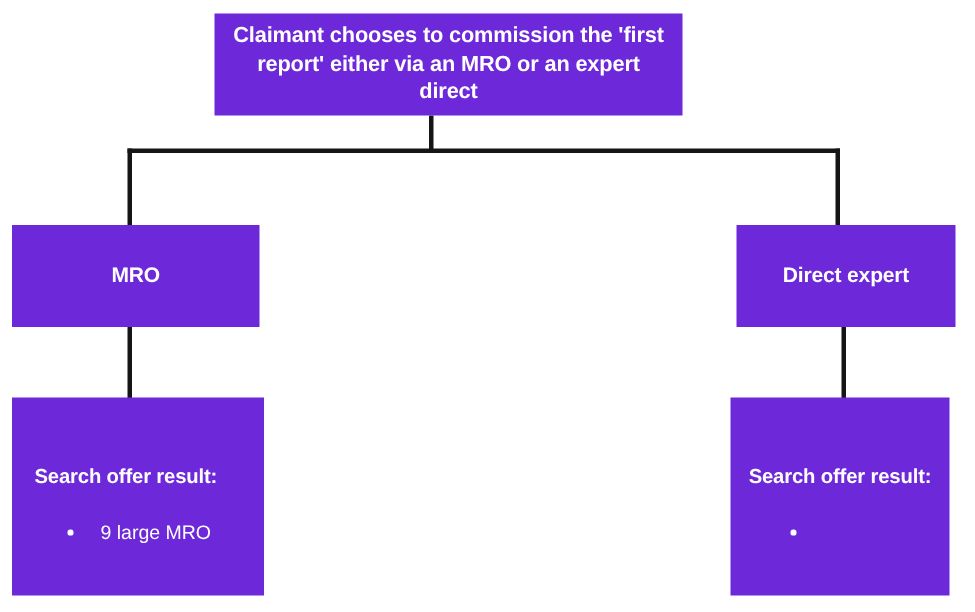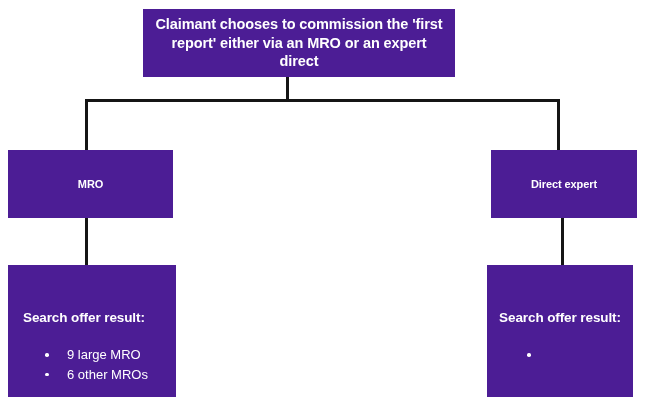--- a/index.html
+++ b/index.html
@@ -12,21 +12,21 @@
   }
   #canvas {
     position: relative;
     width: 650px;
     height: 408px;
     background: #ffffff;
     overflow: hidden;
   }
   .node {
     position: absolute;
-    background: #4c1d95;
+    background: #6d28d9;
     color: #ffffff;
     box-sizing: border-box;
     z-index: 2;
   }
   .node-title {
     font-weight: bold;
     line-height: 1.28;
     letter-spacing: -0.1px;
   }
 
@@ -62,21 +62,21 @@
     top: 150px;
     width: 146px;
     height: 68px;
     display: flex;
     align-items: center;
     justify-content: center;
     text-align: center;
   }
   #node-mro .node-title,
   #node-direct .node-title {
-    font-size: 11px;
+    font-size: 14px;
   }
 
   
   #node-mro-result {
     left: 8px;
     top: 265px;
     width: 168px;
     height: 132px;
     padding: 17px 10px 0 10px;
   }
@@ -160,24 +160,20 @@
     <span class="node-title">Direct expert</span>
   </div>
 
   <div class="node" id="node-mro-result">
     <div class="result-heading">Search offer result:</div>
     <ul class="bullet-list">
       <li>
         <span class="bullet-dot"></span>
         <span>9 large MRO</span>
       </li>
-      <li>
-        <span class="bullet-dot"></span>
-        <span>6 other MROs</span>
-      </li>
     </ul>
   </div>
 
   <div class="node" id="node-direct-result">
     <div class="result-heading">Search offer result:</div>
     <ul class="bullet-list">
       <li>
         <span class="bullet-dot"></span>
       </li>
     </ul>

